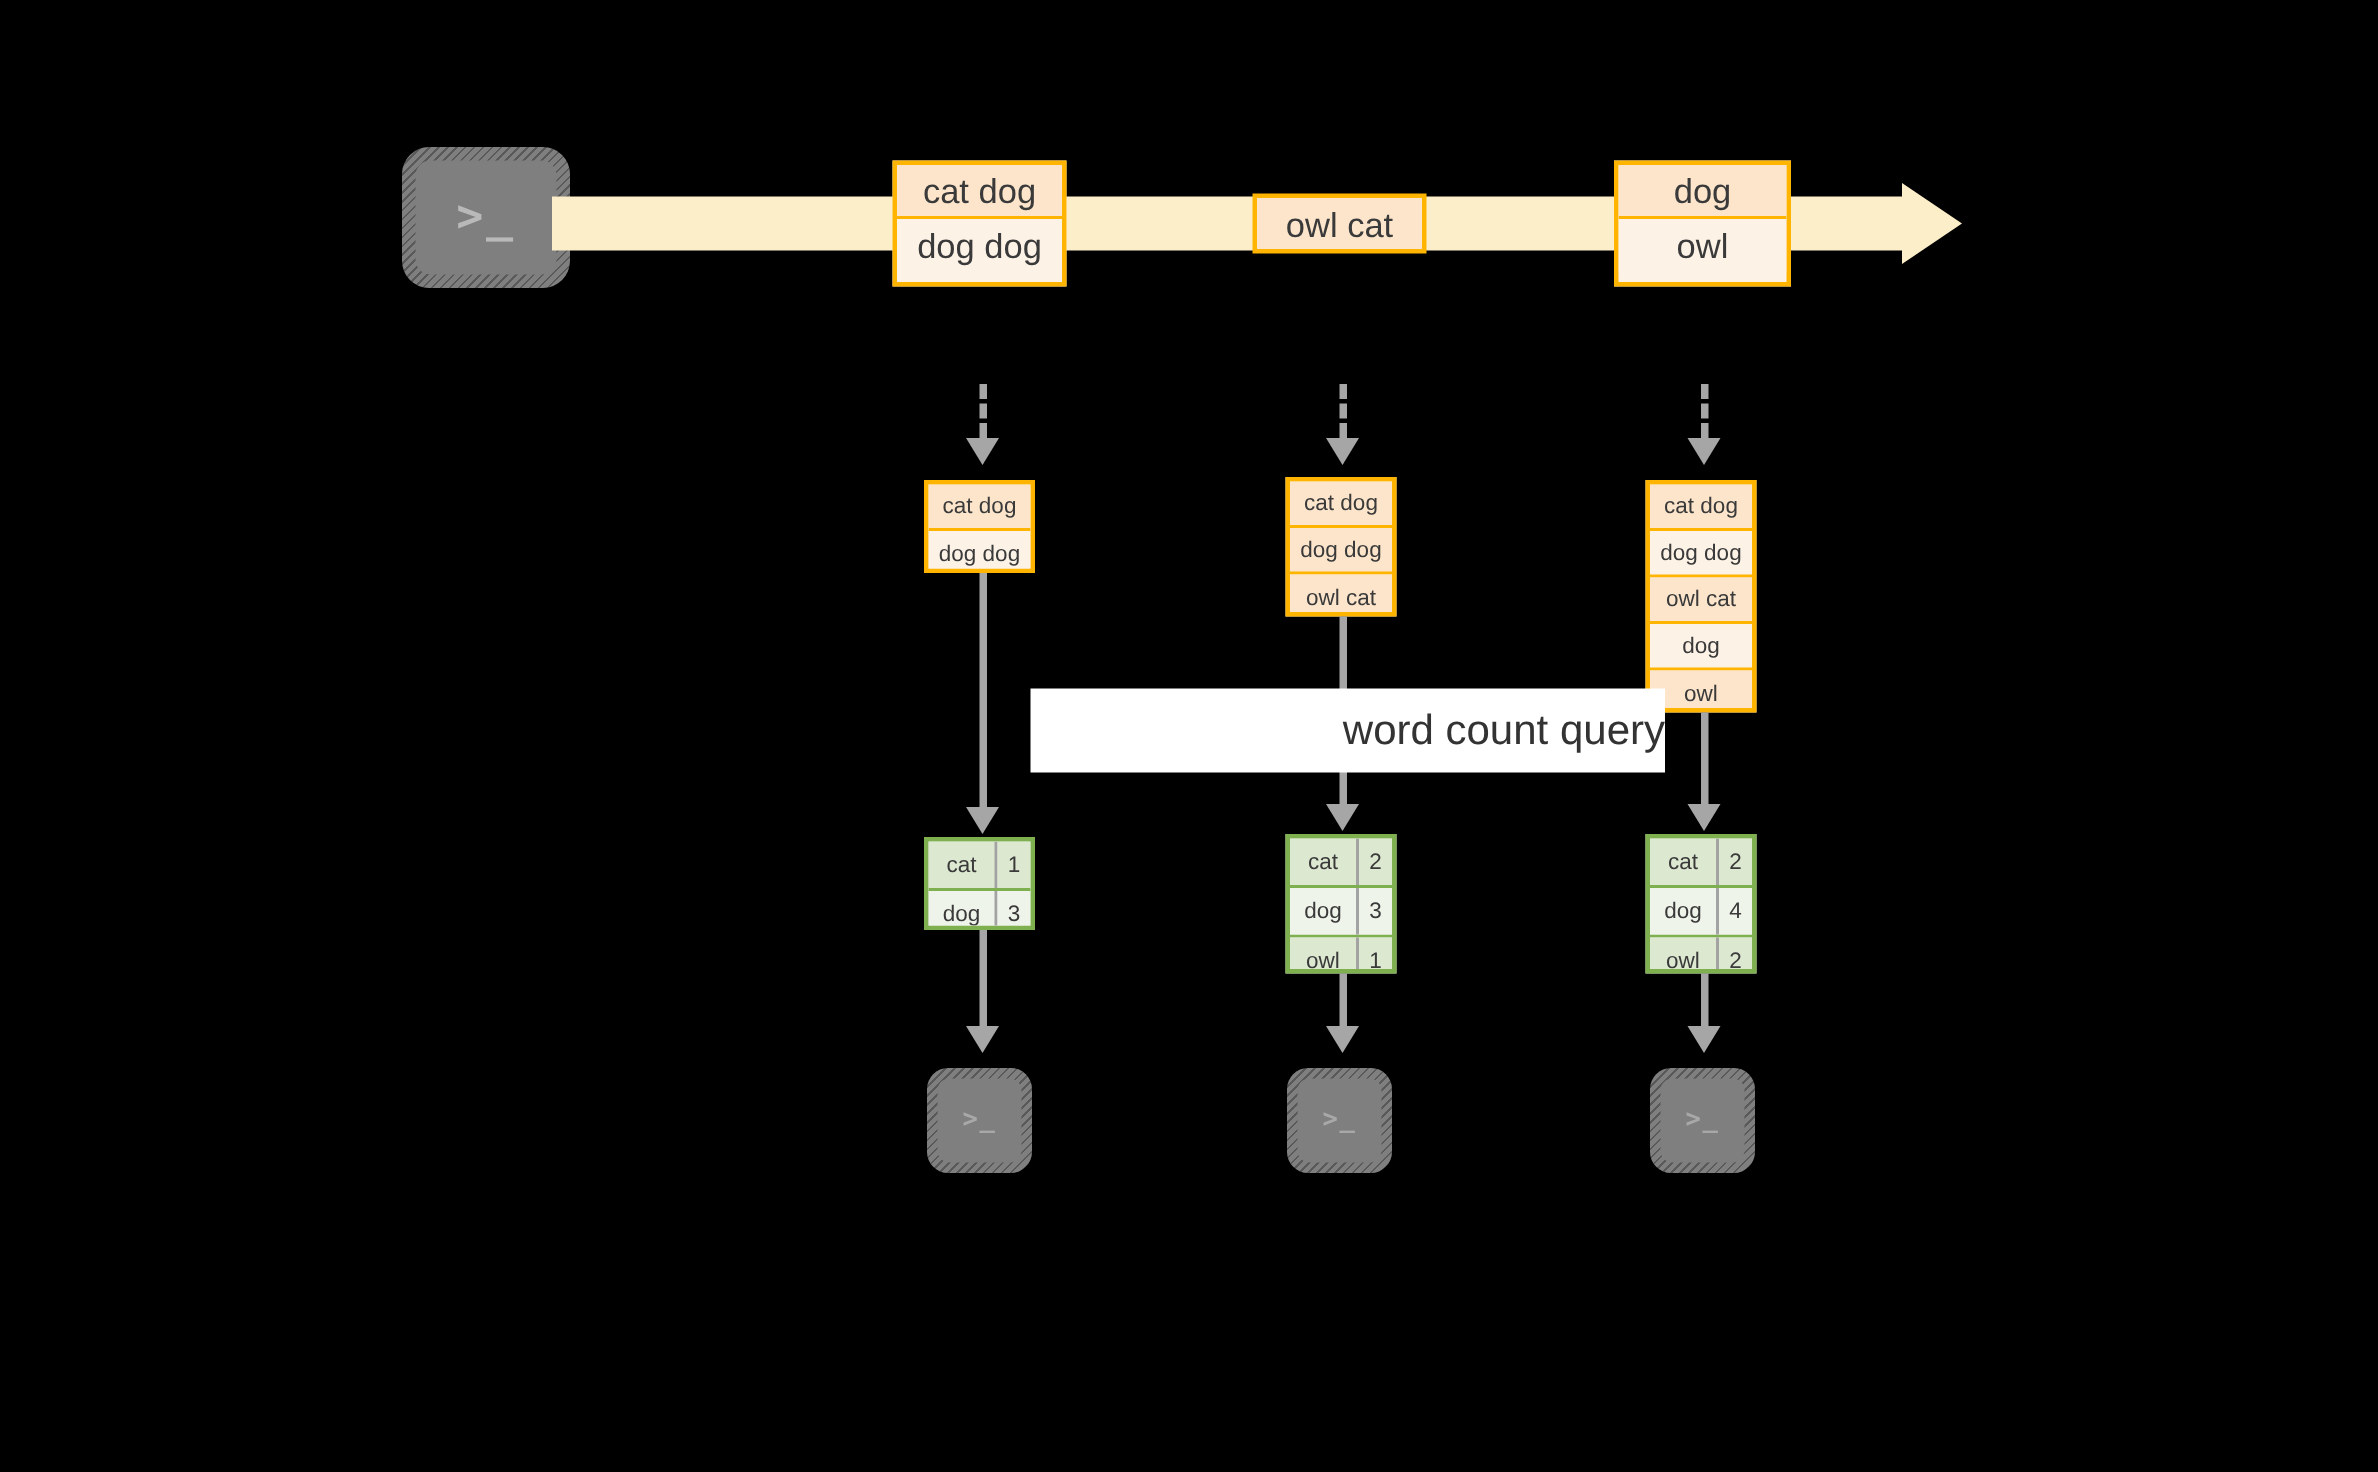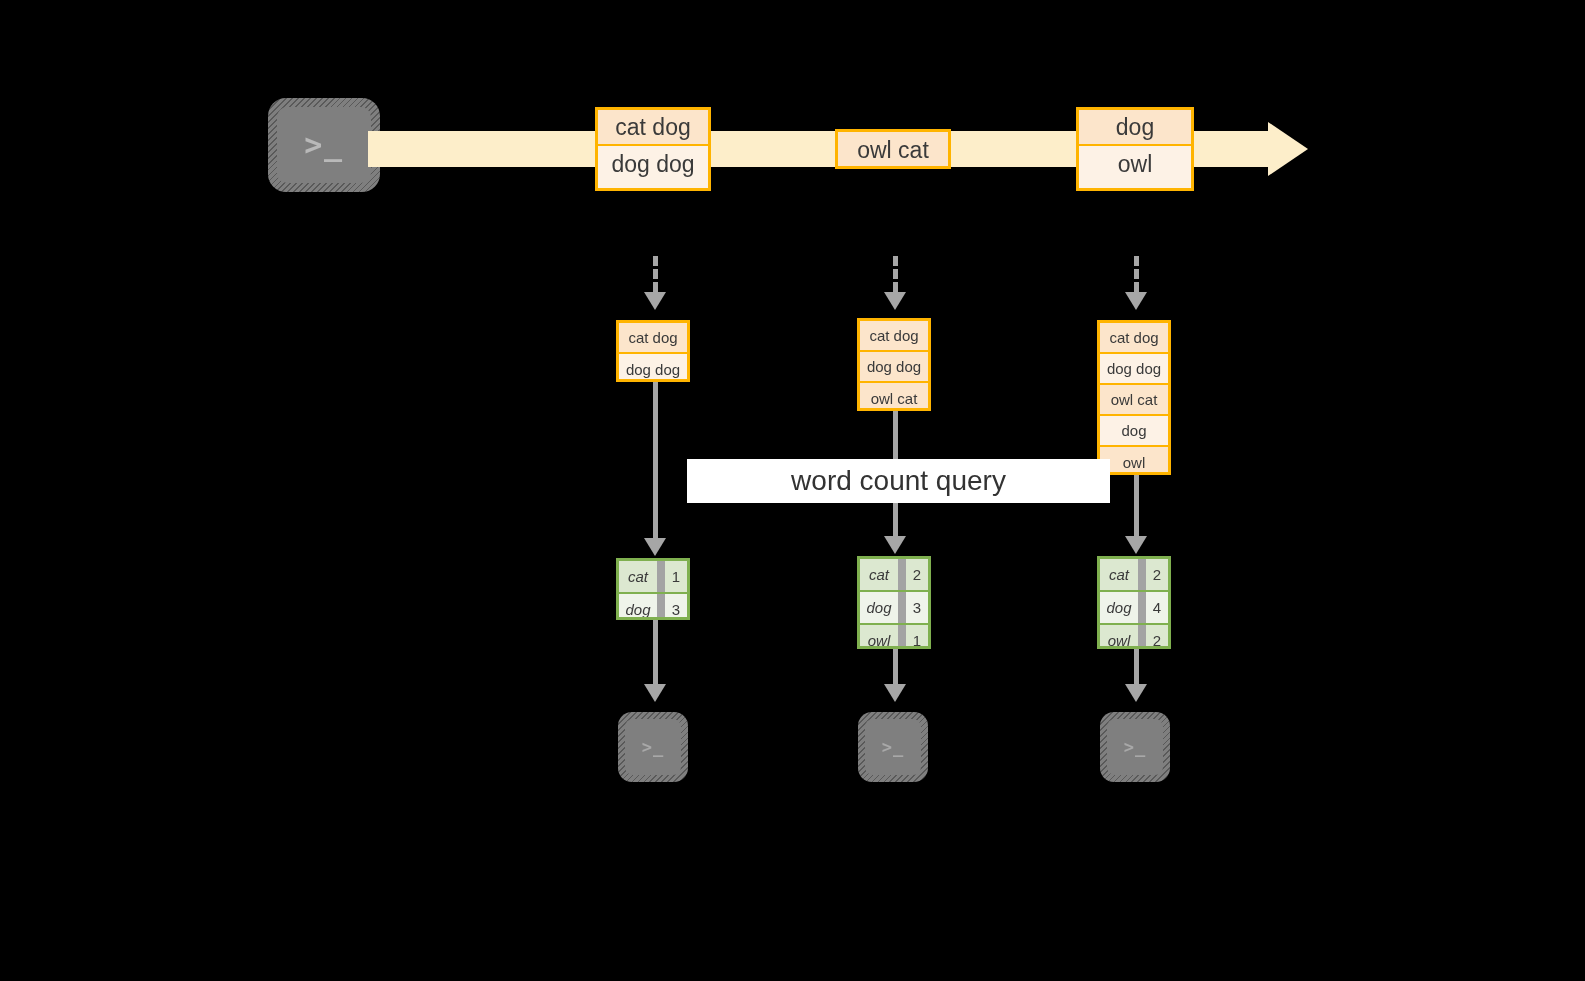--- a/index.html
+++ b/index.html
@@ -106,21 +106,21 @@
   .res .row:last-child{ border-bottom:none; }
   .res .row .k,
   .res .row .v{
     box-sizing:border-box;
     display:flex;
     align-items:center;
     justify-content:center;
     color:#3a3a3a;
     white-space:nowrap;
   }
-  .res .row .k{ flex:0 0 46px; border-right:8px solid #a3a3a3;font-style:italic; }
+  .res .row .k{ flex:0 0 46px; border-right:2px solid #a3a3a3; }
   .res .row .v{ flex:1 1 auto; }
   .res .row.sh .k, .res .row.sh .v{ background:#dce8d0; }
   .res .row.lt .k, .res .row.lt .v{ background:#eff4ea; }
 
   
   .vline{
     position:absolute;
     width:5px;
     background:#a6a6a6;
   }
@@ -134,25 +134,25 @@
     width:0;height:0;
     border-left:11px solid transparent;
     border-right:11px solid transparent;
     border-top:18px solid #a6a6a6;
   }
 
   
   .banner{
     position:absolute;
     left:687px; top:459px;
-    width:423px; height:44px;
+    width:423px; height:56px;
     background:#ffffff;
     display:flex;
     align-items:center;
-    justify-content:center;
+    justify-content:flex-end;
   }
   .banner span{
     font-size:28px;
     color:#333333;
     white-space:nowrap;
   }
 </style>
 </head>
 <body>
 

